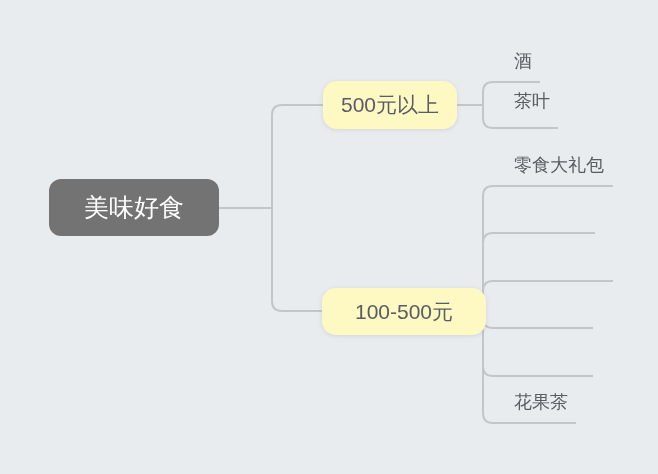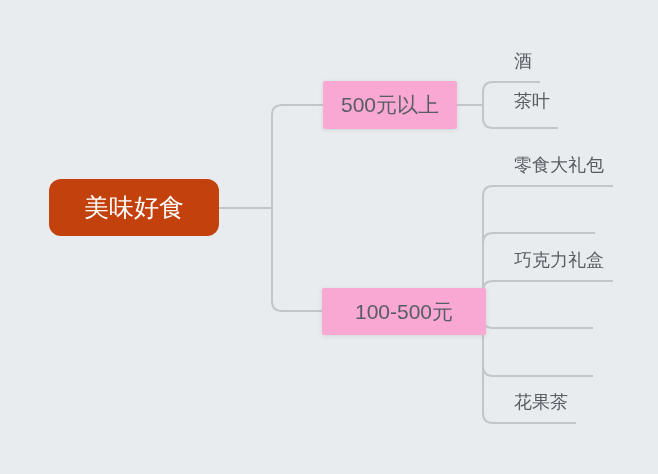--- a/index.html
+++ b/index.html
@@ -33,28 +33,28 @@
     display: flex;
     align-items: center;
     justify-content: center;
     box-sizing: border-box;
   }
   .node.root {
     left: 49px;
     top: 179px;
     width: 170px;
     height: 57px;
-    background: #c2410c;
+    background: #737373;
     border-radius: 12px;
     color: #ffffff;
     font-size: 25px;
   }
   .node.branch {
-    background: #f9a8d4;
-    border-radius: 2px;
+    background: #fef9c3;
+    border-radius: 14px;
     color: #585d64;
     font-size: 21px;
     box-shadow: 0 1px 4px rgba(80, 90, 100, 0.15);
   }
   .node.branch.b1 {
     left: 323px;
     top: 81px;
     width: 134px;
     height: 48px;
   }
@@ -106,16 +106,15 @@
     <span>500元以上</span>
   </div>
   <div class="node branch b2">
     <span>100-500元</span>
   </div>
 
   <div class="leaf" style="top:51px">酒</div>
   <div class="leaf" style="top:91px">茶叶</div>
 
   <div class="leaf" style="top:155px">零食大礼包</div>
-  <div class="leaf" style="top:250px">巧克力礼盒</div>
   <div class="leaf" style="top:392px">花果茶</div>
 
 </div>
 
 </body></html>

